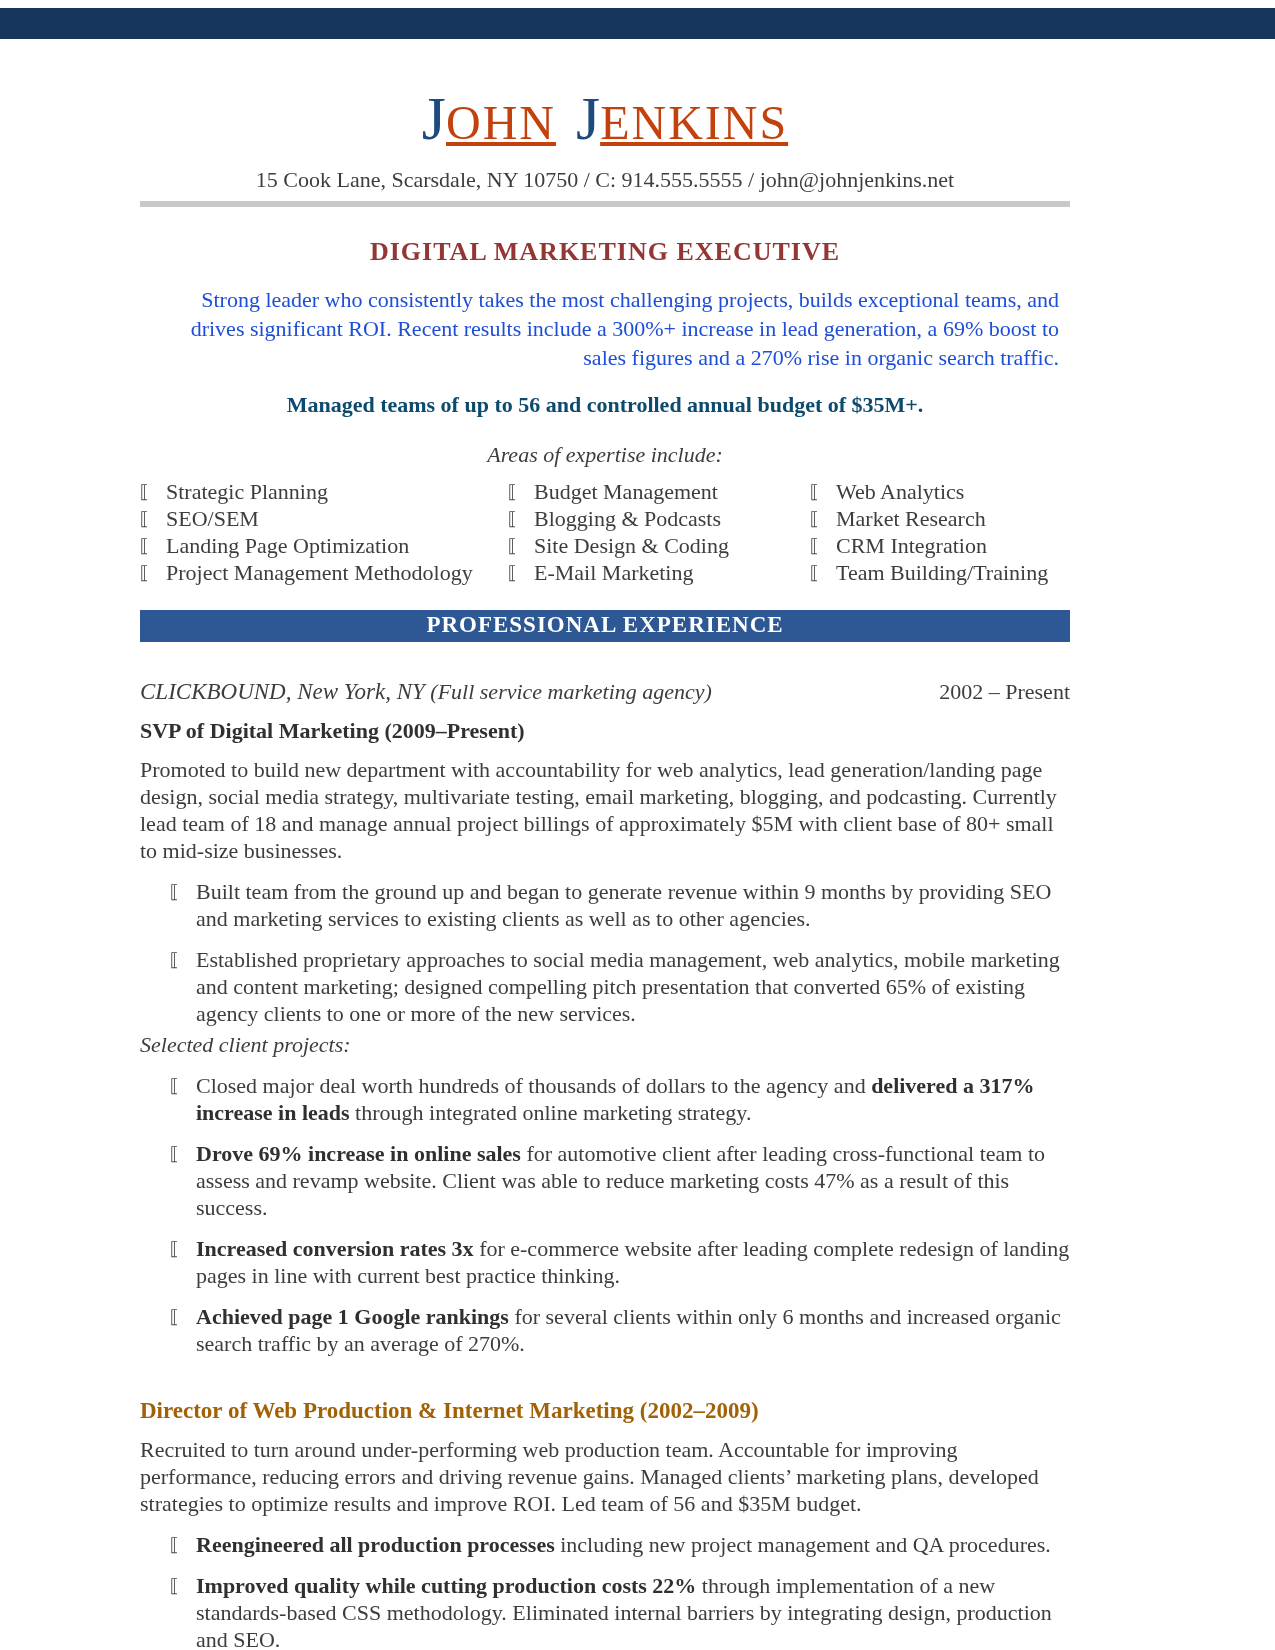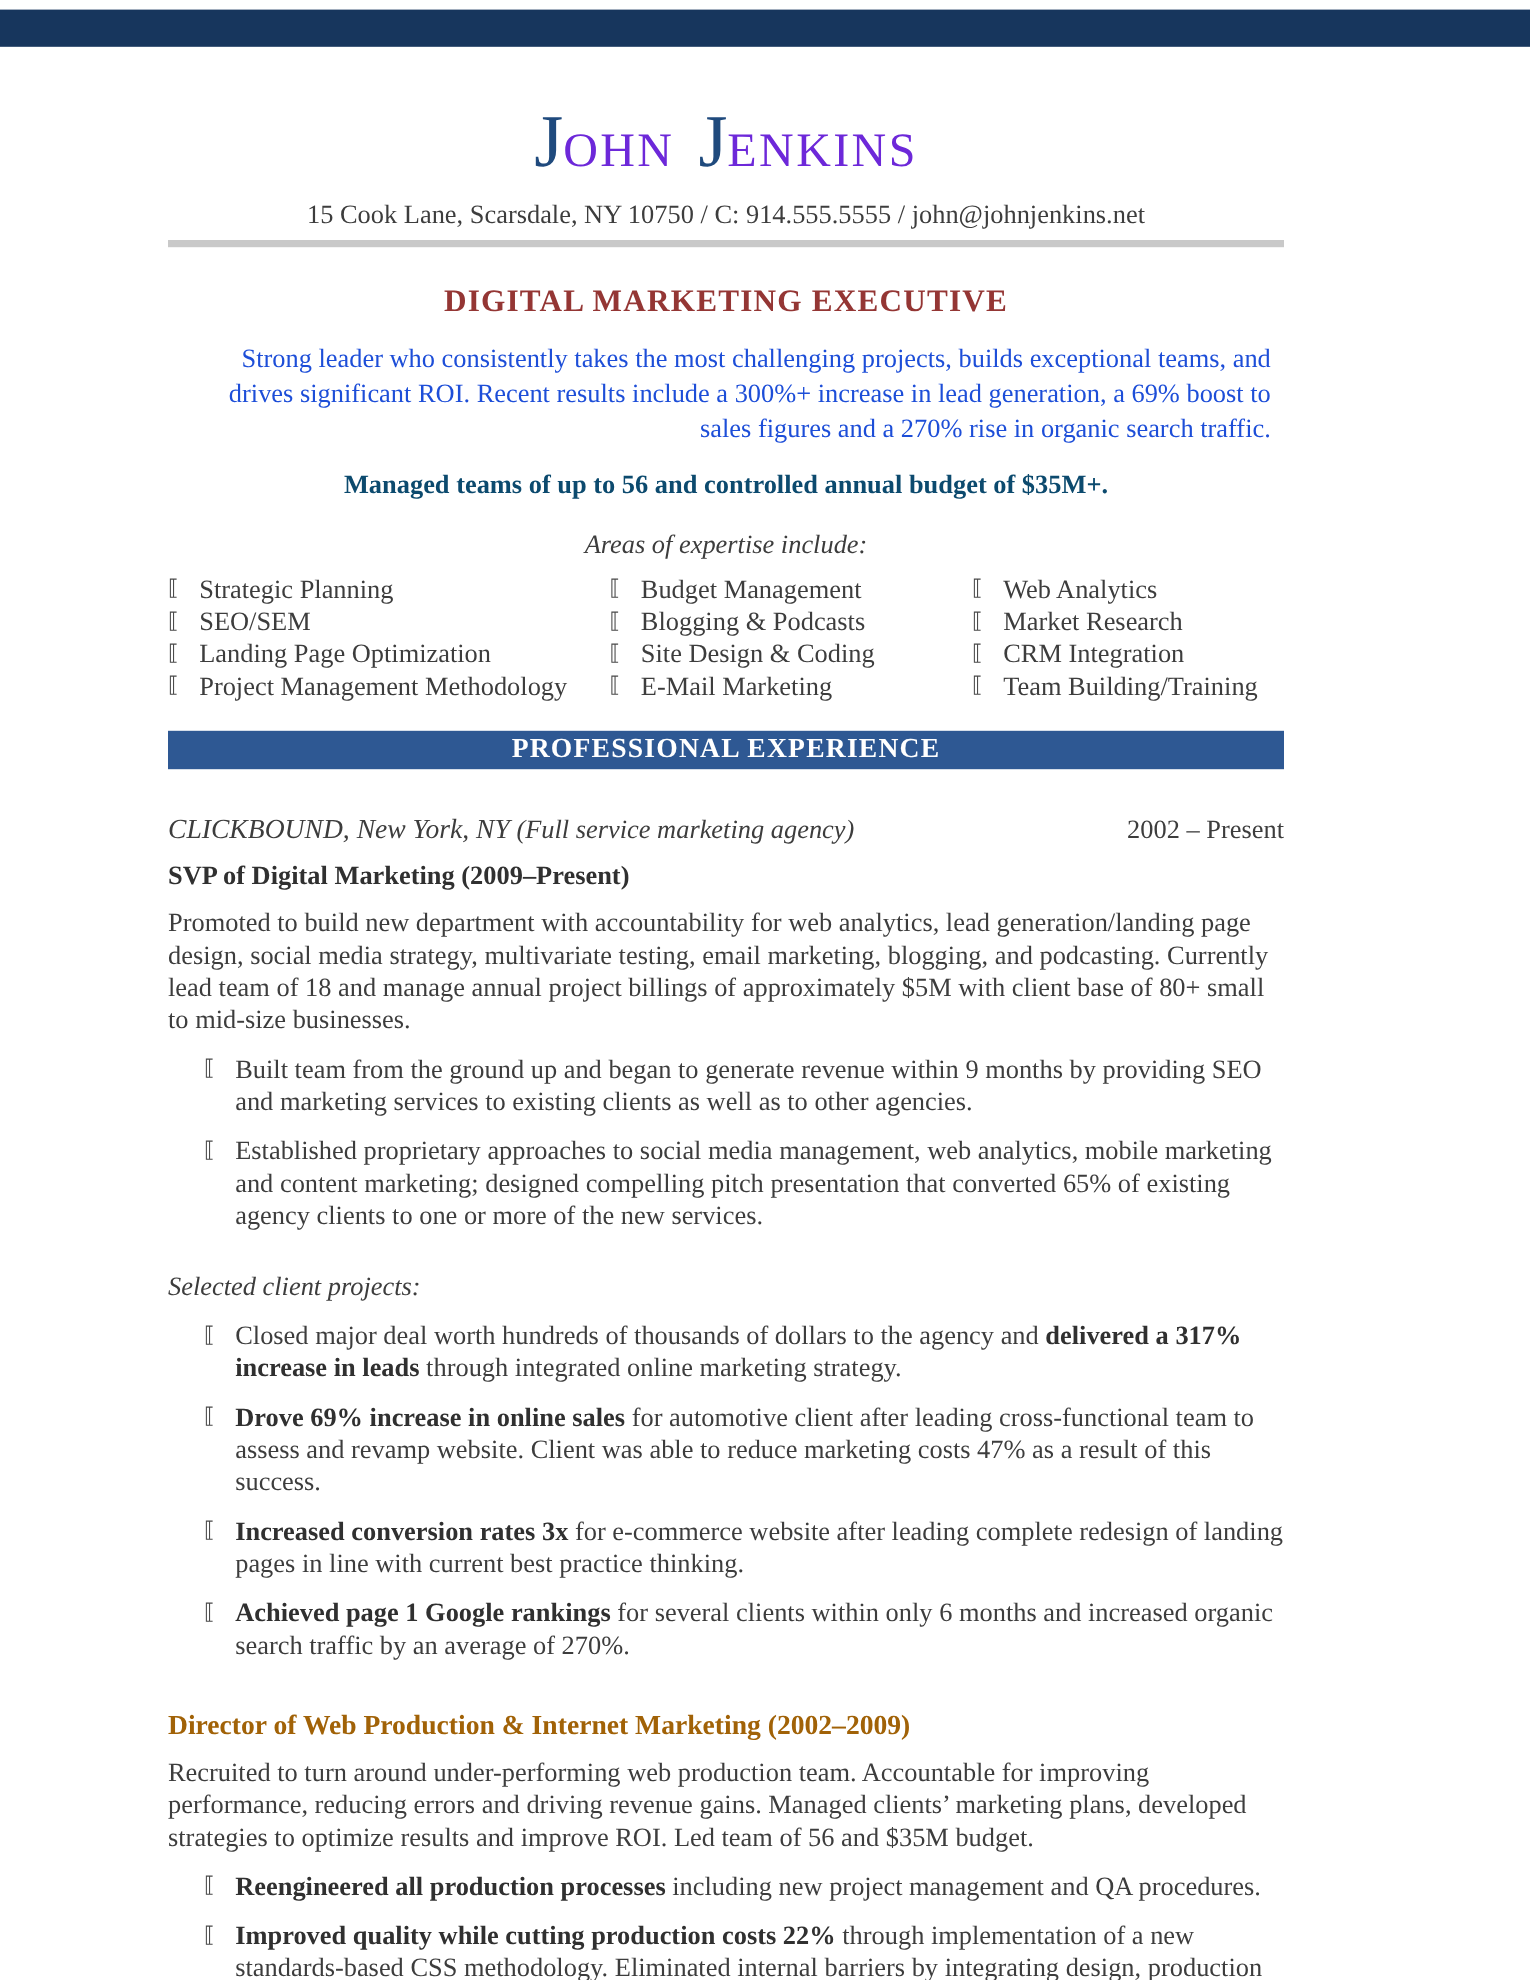--- a/index.html
+++ b/index.html
@@ -9,21 +9,21 @@
     font-family:"Liberation Serif", serif;
     font-size:22px; color:#3d3d3d;
   }
   .topbar { margin-top:8px; height:31px; background:#17365d; }
   .content { width:930px; margin-left:140px; }
 
   
   .name { text-align:center; padding-top:46px; color:#2f2f2f; line-height:66px; white-space:nowrap; }
   .initial { font-size:62px; color:#1f4a7d; }
   .initial.second { margin-left:20px; }
-  .restname { font-size:40px; letter-spacing:2px; color:#6d28d9; }
+  .restname { font-size:48px; letter-spacing:2px; color:#c2410c;text-decoration:underline; }
   .contact { text-align:center; font-size:22px; color:#3d3d3d; margin-top:2px; }
   .divider { margin-top:8px; height:6px; background:#c9c9c9; }
 
   
   .doc-title { text-align:center; margin-top:30px; font-weight:bold; font-size:26px; letter-spacing:1px; color:#943634; }
   .summary1 { margin:18px auto 0; width:908px; text-align:right; font-weight:normal; color:#1d4ed8; line-height:29px; }
   .summary2 { margin-top:20px; text-align:center; font-weight:bold; color:#0c4a6e; }
   .areas-label { margin-top:24px; text-align:center; font-style:italic; font-size:22px; }
   .expertise { margin-top:10px; display:grid; grid-template-columns:368px 302px 260px; }
   .exp-item { display:flex; line-height:27px; }
@@ -35,21 +35,21 @@
   
   .company-row { margin-top:36px; display:flex; justify-content:space-between; line-height:27px; }
   .company-name { font-size:23px;font-style:italic; }
   .company-note { font-style:italic; }
   .dates { white-space:nowrap; }
   .role-title { font-weight:bold; color:#303030; margin-top:12px; line-height:27px; }
   .para { margin-top:12px; line-height:27px; }
   .bullet { margin-top:14px; margin-left:30px; display:flex; line-height:27px; }
   .btext { flex:1; }
   .btext b { color:#303030; }
-  .projects-label { margin-top:32px; font-style:italic; line-height:27px; }
+  .projects-label { margin-top:4px; font-style:italic; line-height:27px; }
   .role2-title { margin-top:40px; font-weight:bold; font-size:23px; color:#a16207; line-height:27px; }
 </style>
 </head>
 <body>
 
 <div class="topbar"></div>
 
 <div class="content">
 
   <div class="name">

